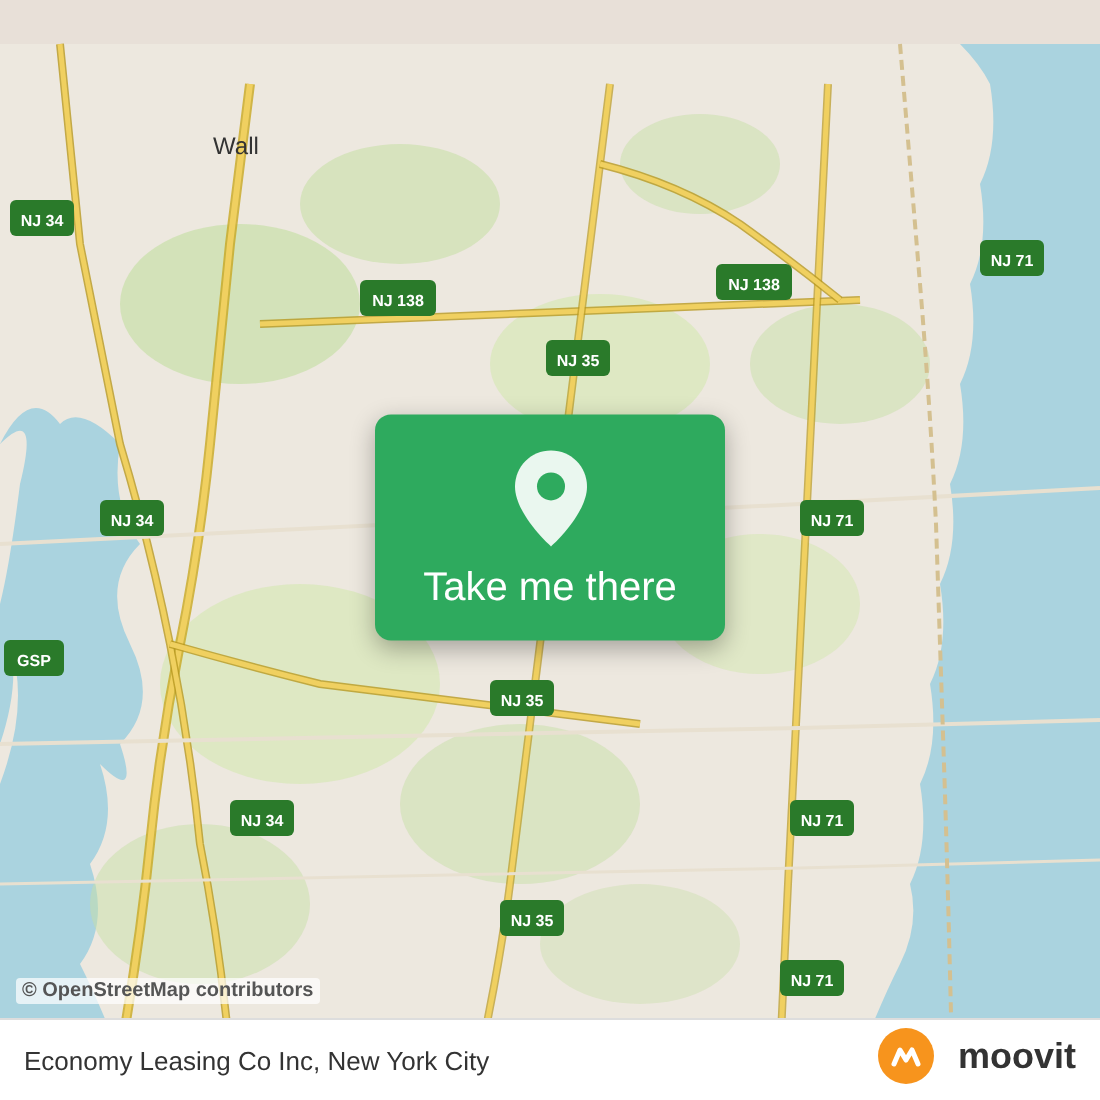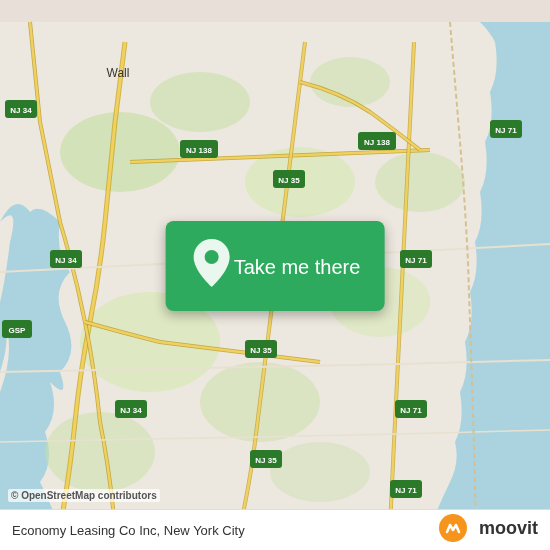--- a/index.html
+++ b/index.html
@@ -90,21 +90,21 @@
     
     #take-me-there-card {
       position: absolute;
       top: 50%;
       left: 50%;
       transform: translate(-50%, -60%);
       background: #2eaa5e;
       border-radius: 8px;
       padding: 16px 24px 14px;
       display: flex;
-      flex-direction: row;
+      flex-direction: column;
       align-items: center;
       z-index: 20;
       min-width: 175px;
       box-shadow: 0 4px 12px rgba(0,0,0,0.3);
     }
 
     #location-pin-icon {
       width: 44px;
       height: 52px;
       margin-bottom: 8px;

